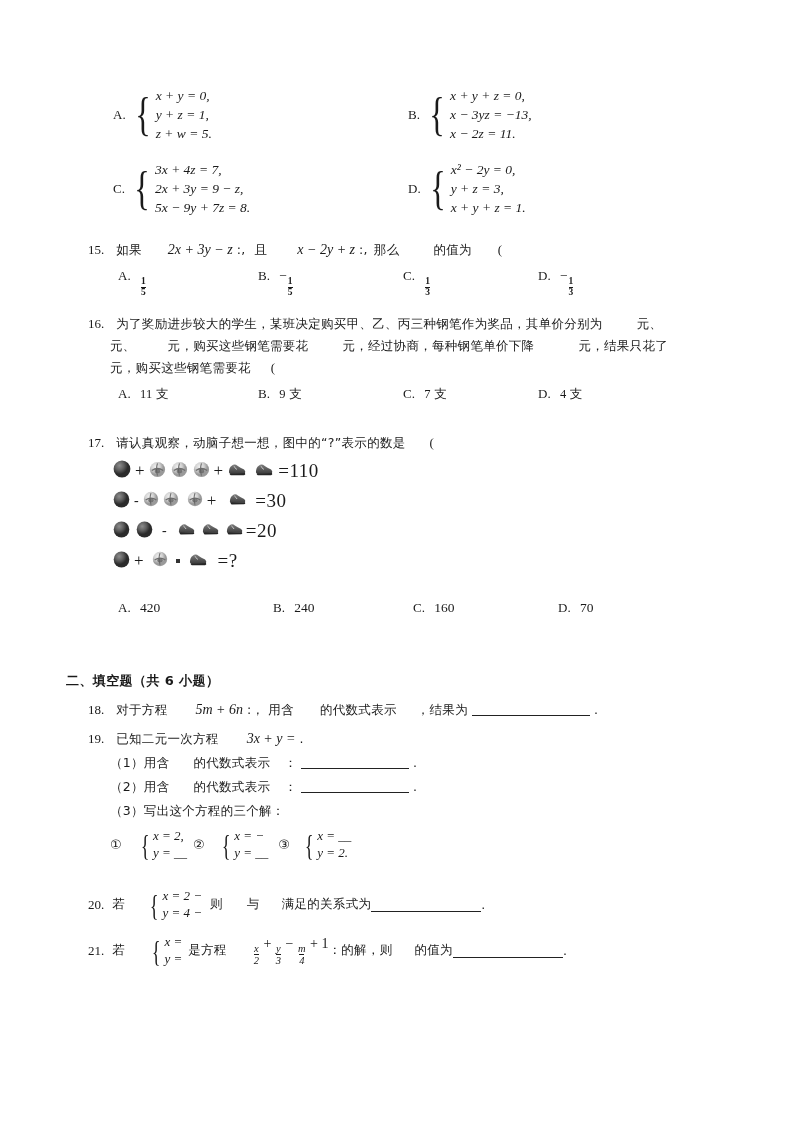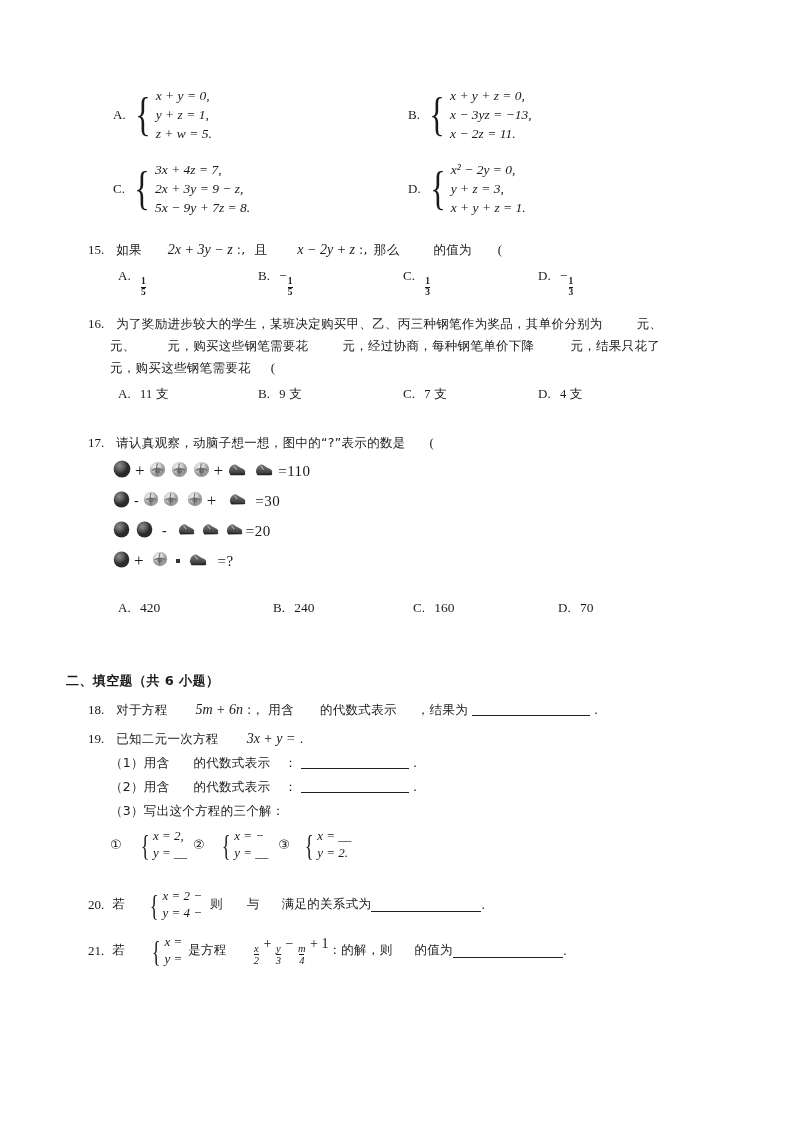--- a/index.html
+++ b/index.html
@@ -137,21 +137,21 @@
   }
   .glyph { display: inline-block; }
   .sym {
     font-family: "Liberation Serif", serif;
     font-size: 17px;
     font-style: normal;
     margin: 0 3px;
   }
   .sum {
     font-family: "Liberation Serif", serif;
-    font-size: 15px;
+    font-size: 19px;
     font-style: normal;
     margin-left: 4px;
     letter-spacing: 0.5px;
   }
   .dot {
     display: inline-block;
     width: 4px; height: 4px;
     background: #333;
     margin: 0 7px;
     vertical-align: middle;
@@ -277,21 +277,21 @@
 
   <div class="q" style="left:88px; top:314px;">
     <span class="qnum">16.</span>
     <span class="cn" style="margin-left:8px;">为了奖励进步较大的学生，某班决定购买甲、乙、丙三种钢笔作为奖品，其单价分别为</span>
     <span class="cn" style="margin-left:30px;">元、</span>
   </div>
   <div class="q" style="left:110px; top:336px;">
     <span class="cn">元、</span>
     <span class="cn" style="margin-left:28px;">元，购买这些钢笔需要花</span>
     <span class="cn" style="margin-left:30px;">元，经过协商，每种钢笔单价下降</span>
-    <span class="cn" style="margin-left:32px;">元，结果只花了</span>
+    <span class="cn" style="margin-left:40px;">元，结果只花了</span>
   </div>
   <div class="q" style="left:110px; top:358px;">
     <span class="cn">元，购买这些钢笔需要花</span>
     <span class="num" style="margin-left:16px;">(</span>
   </div>
 
   <div class="opt" style="left:118px; top:386px;">
     <span class="lbl">A.</span>
     <span class="val cn" style="font-size:12.5px;">11 支</span>
   </div>

